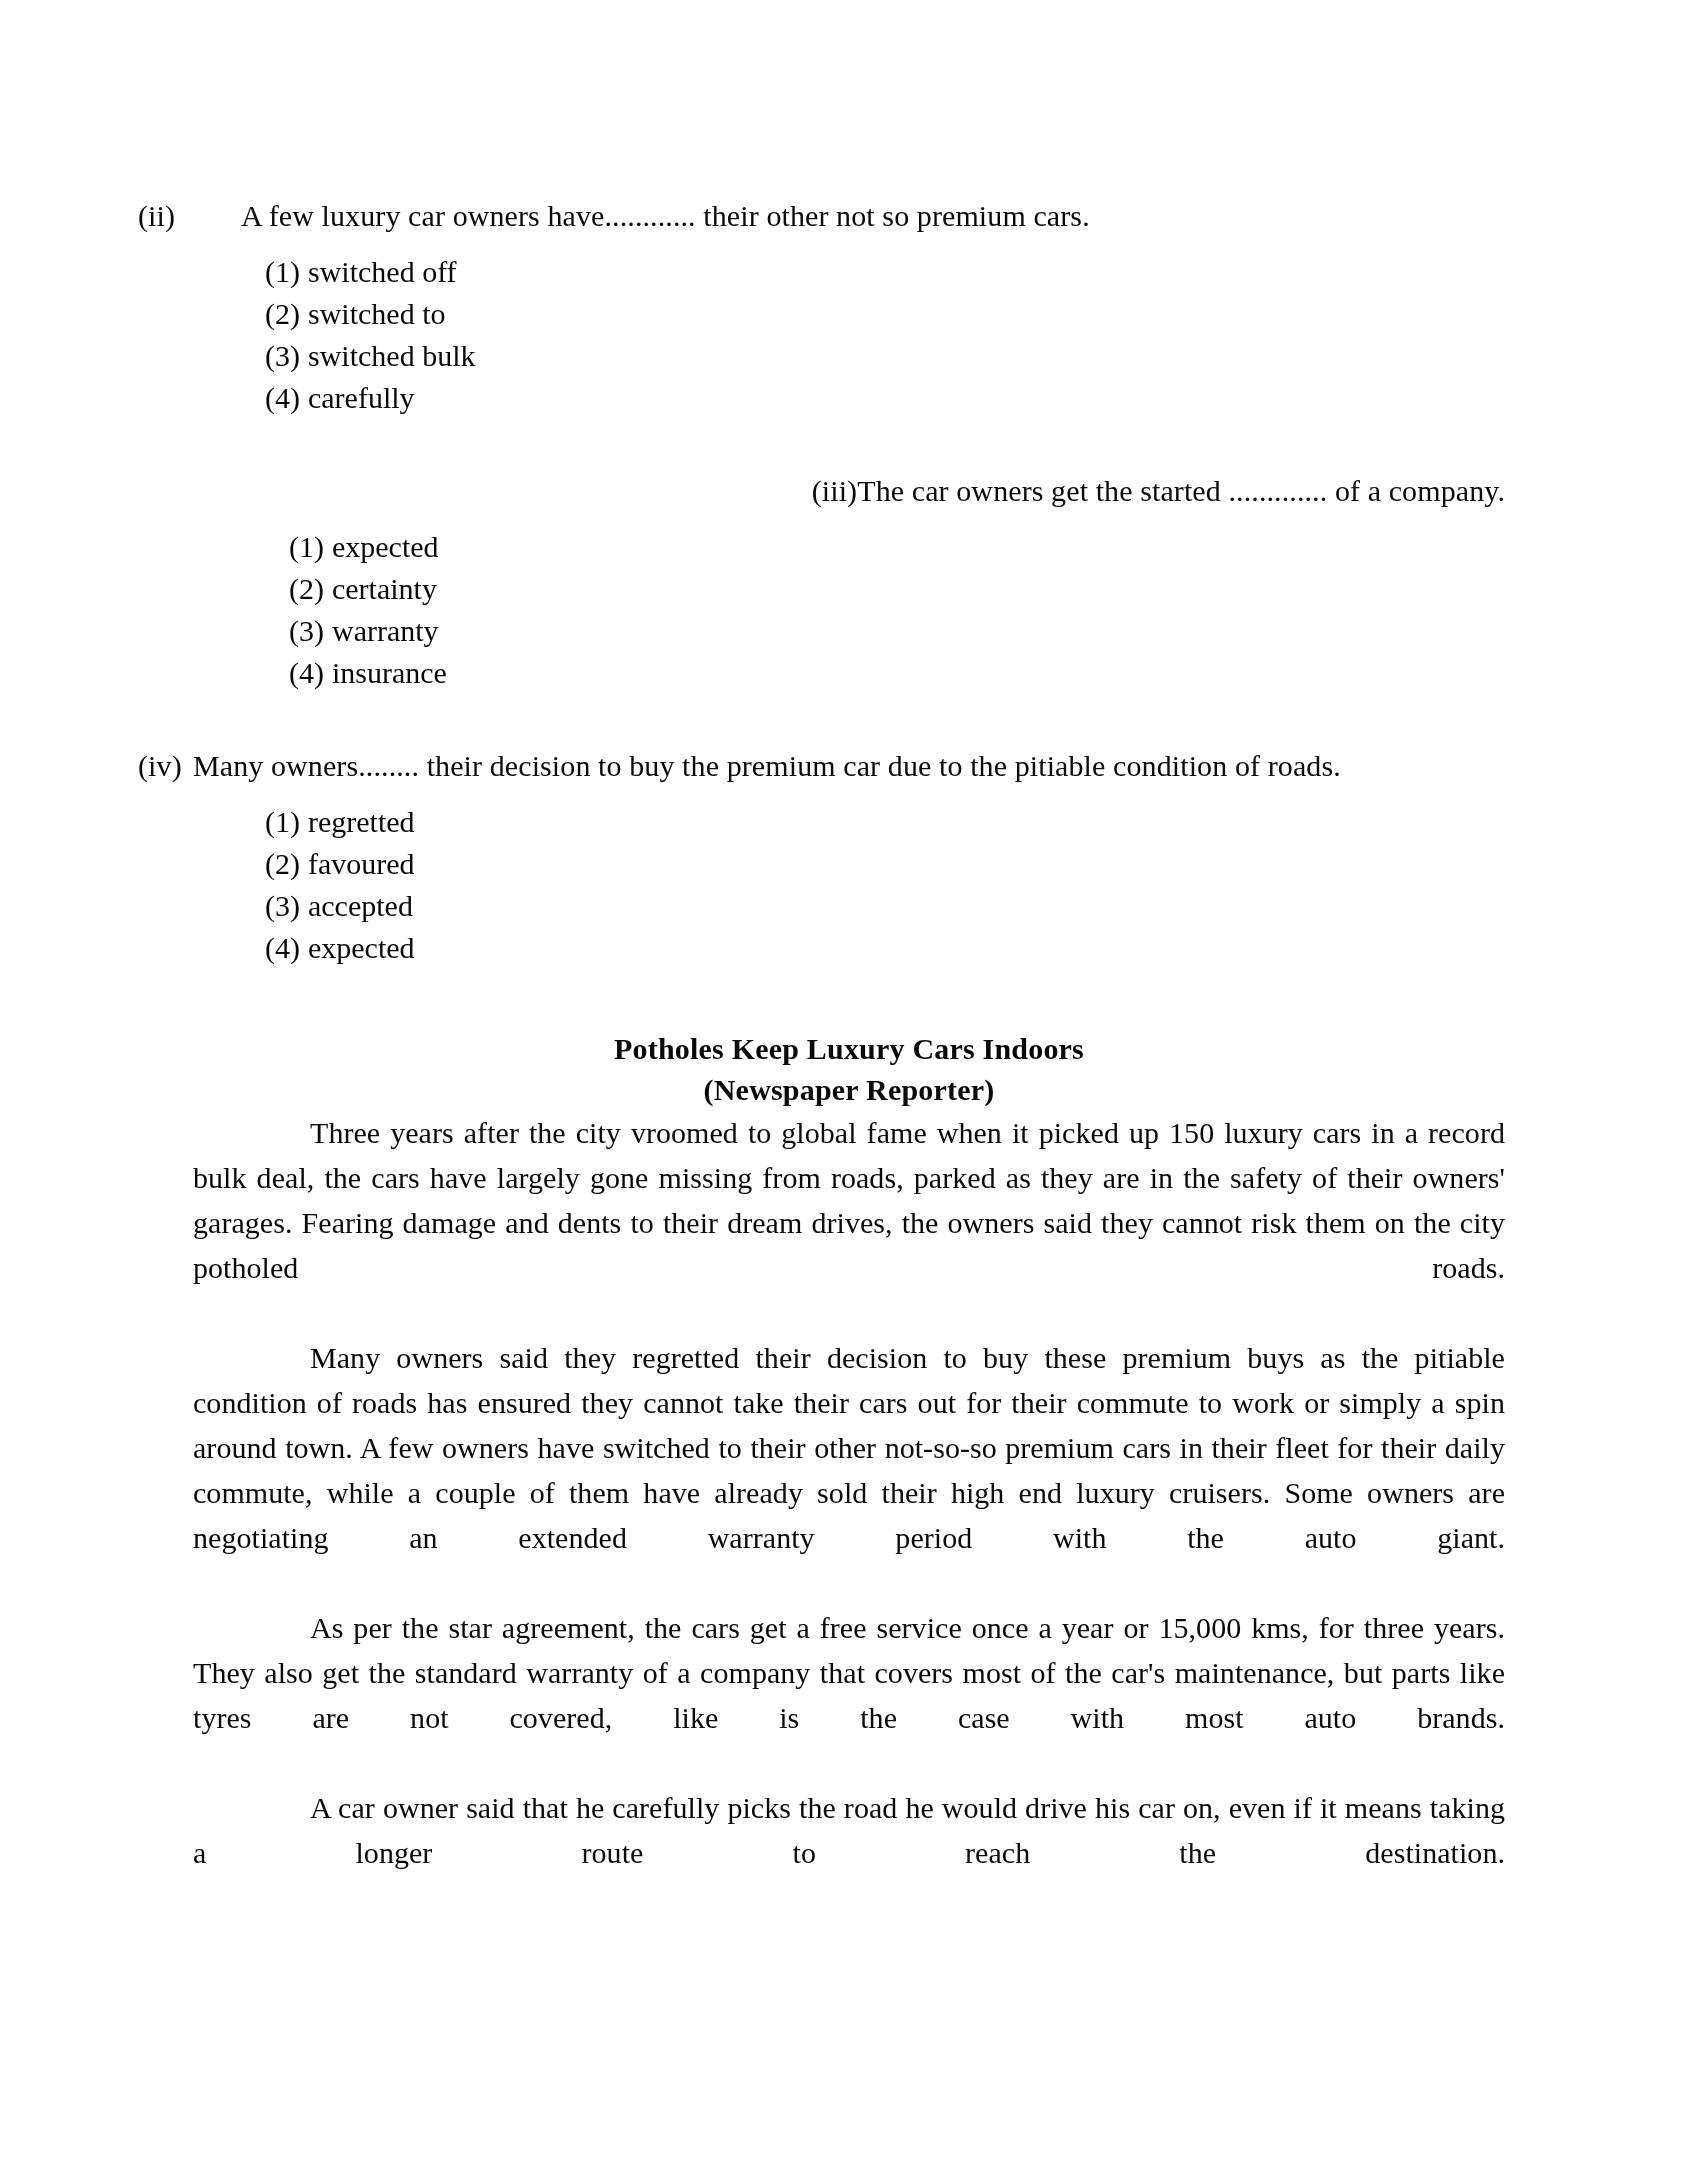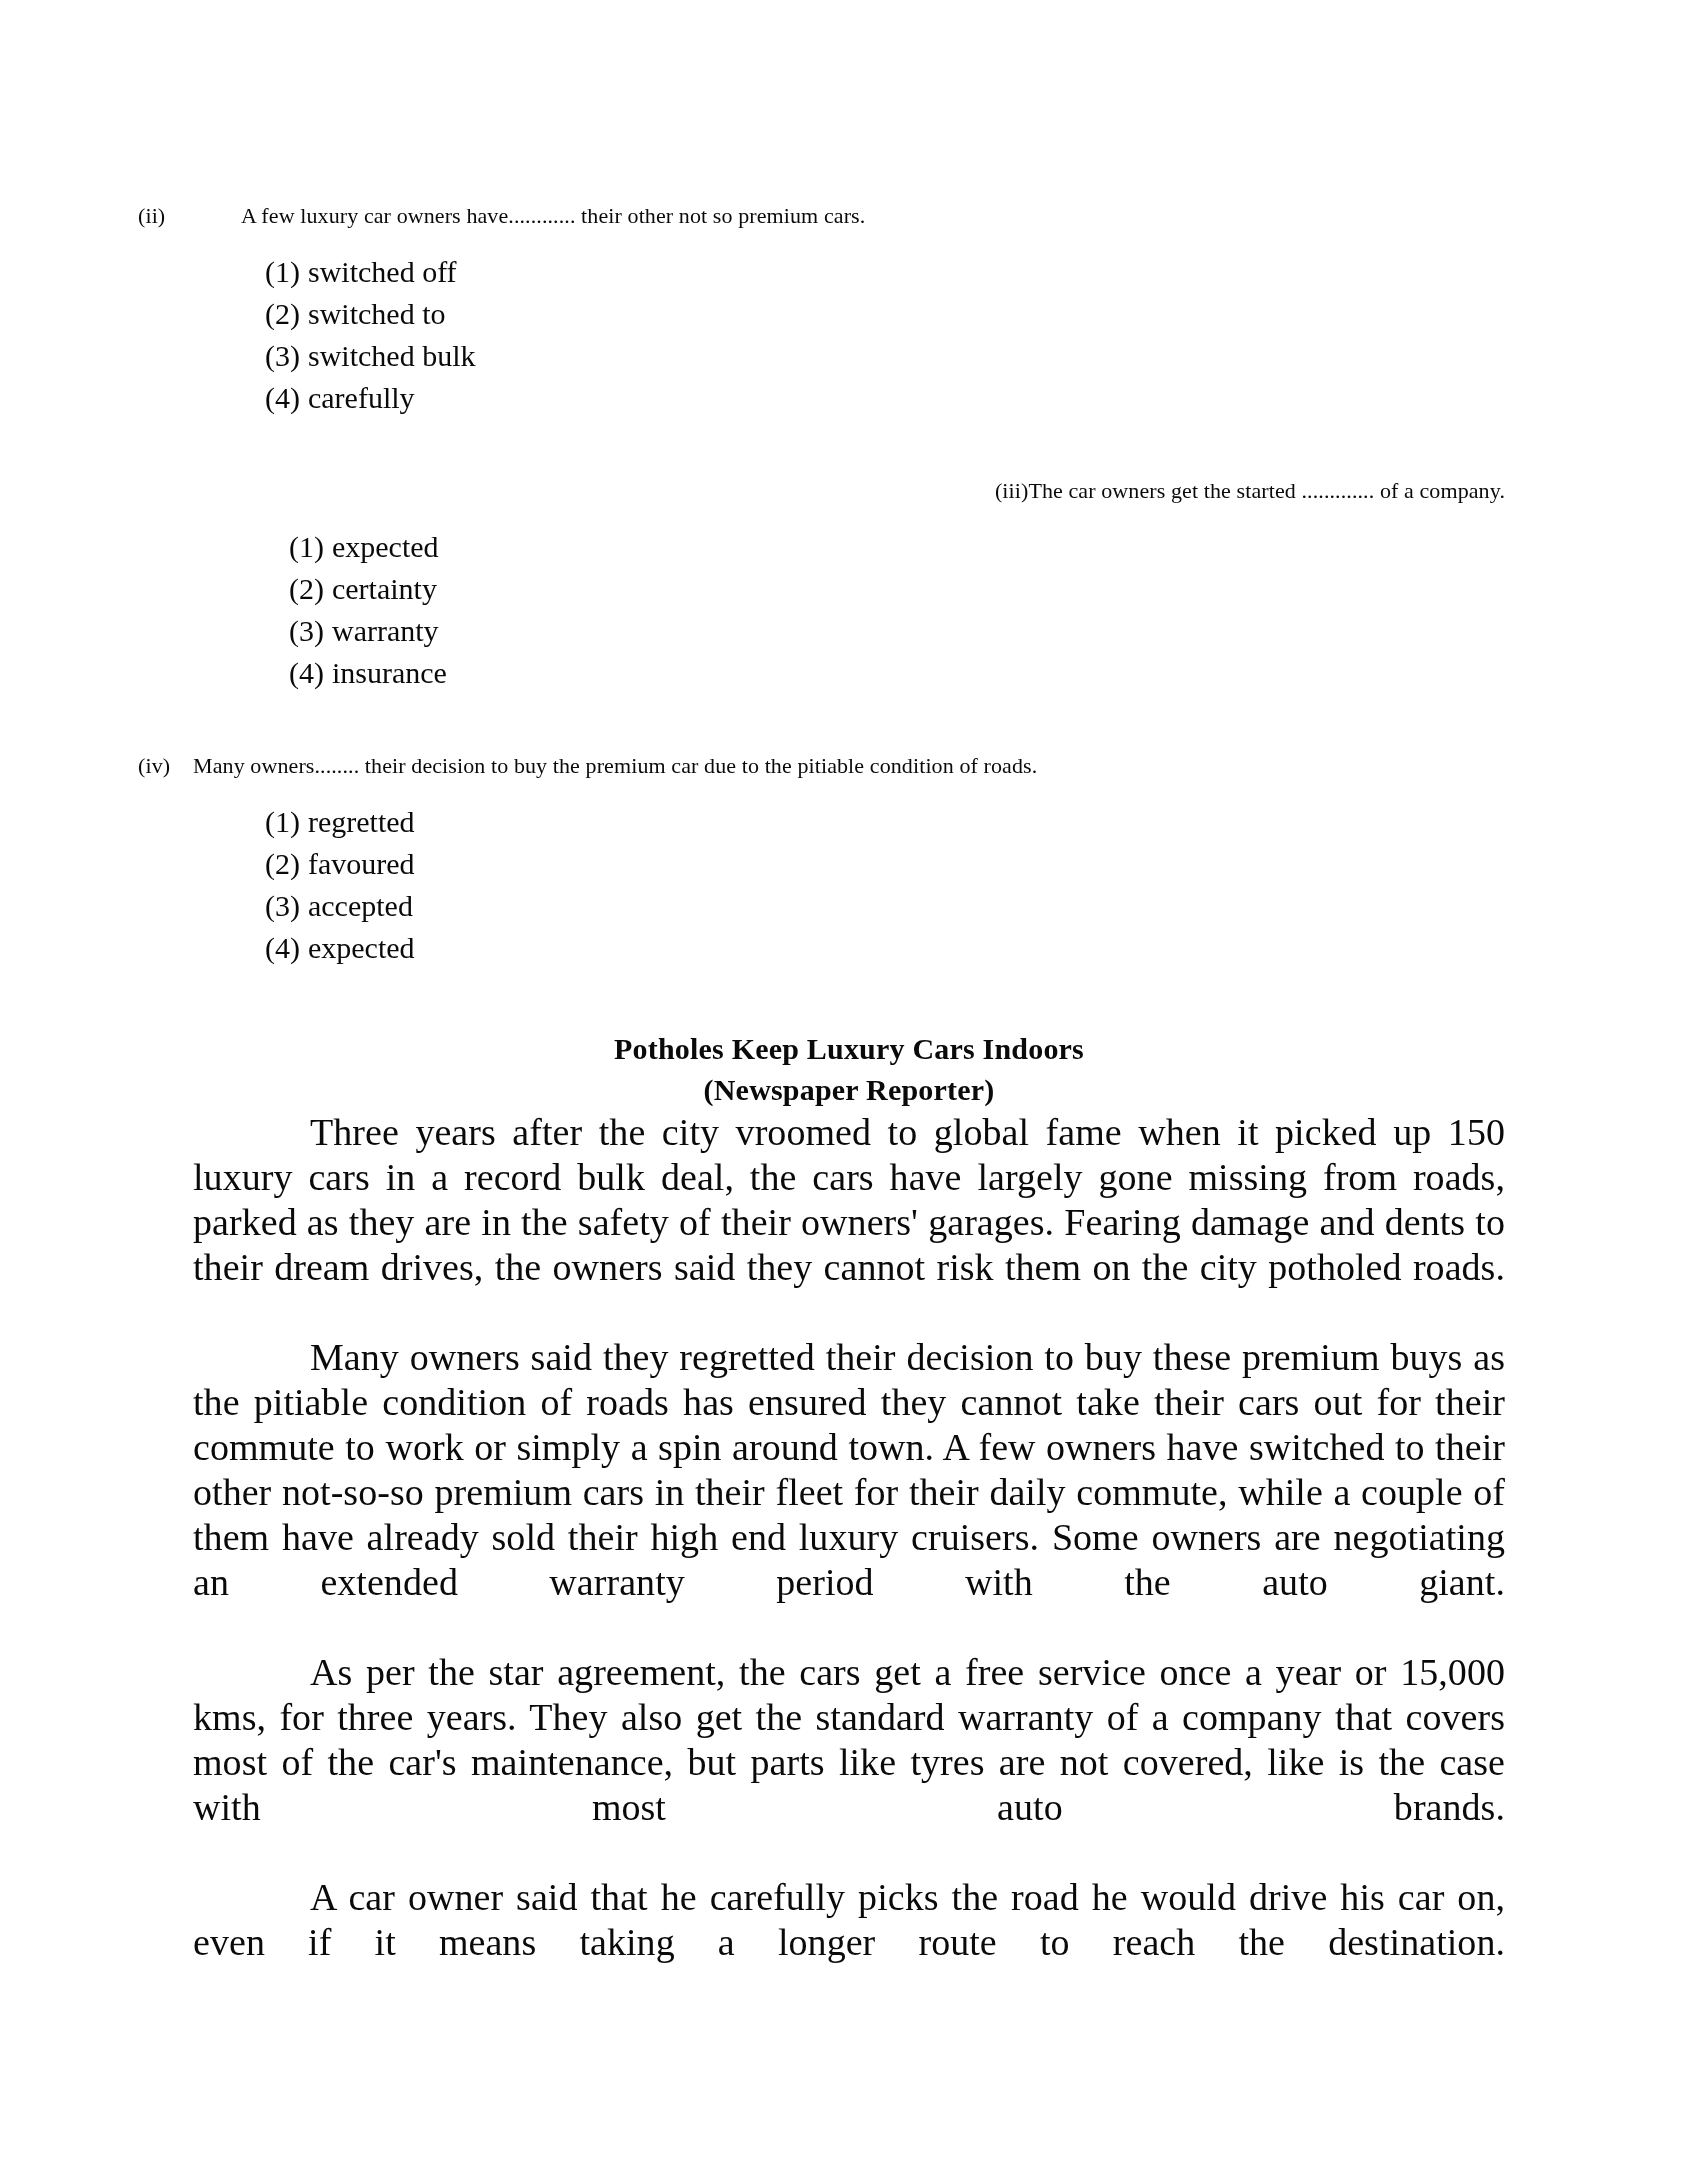--- a/index.html
+++ b/index.html
@@ -30,21 +30,21 @@
   #content {
     position: absolute;
     left: 193px;
     top: 193px;
     width: 1312px;
   }
 
   .q-block { margin: 0 0 0 0; }
 
   .q-line {
-    font-size: 22px;
+    font-size: 30px;
     line-height: 45px;
     letter-spacing: 0.1px;
     margin: 0;
     text-align: justify;
     text-justify: inter-word;
   }
   .q-line.nojust { text-align: right; }
 
   .q-line .marker {
     display: inline-block;
@@ -80,21 +80,21 @@
   .headline {
     text-align: center;
     font-weight: bold;
     font-size: 30px;
     line-height: 41px;
     letter-spacing: 0.2px;
     margin: 0;
   }
 
   .article-p {
-    font-size: 38px;
+    font-size: 30px;
     line-height: 45px;
     text-align: justify;
     text-justify: inter-word;
     margin: 0;
     text-indent: 117px;
     letter-spacing: 0.05px;
   }
   .article-p:last-child { text-align: justify; }
 
   

